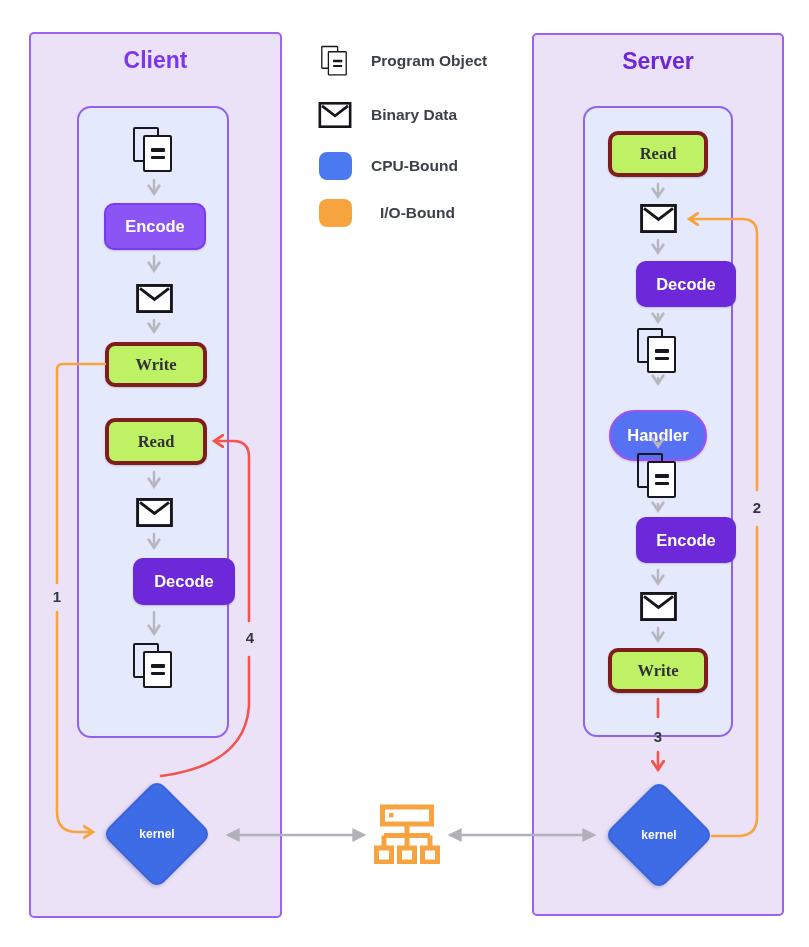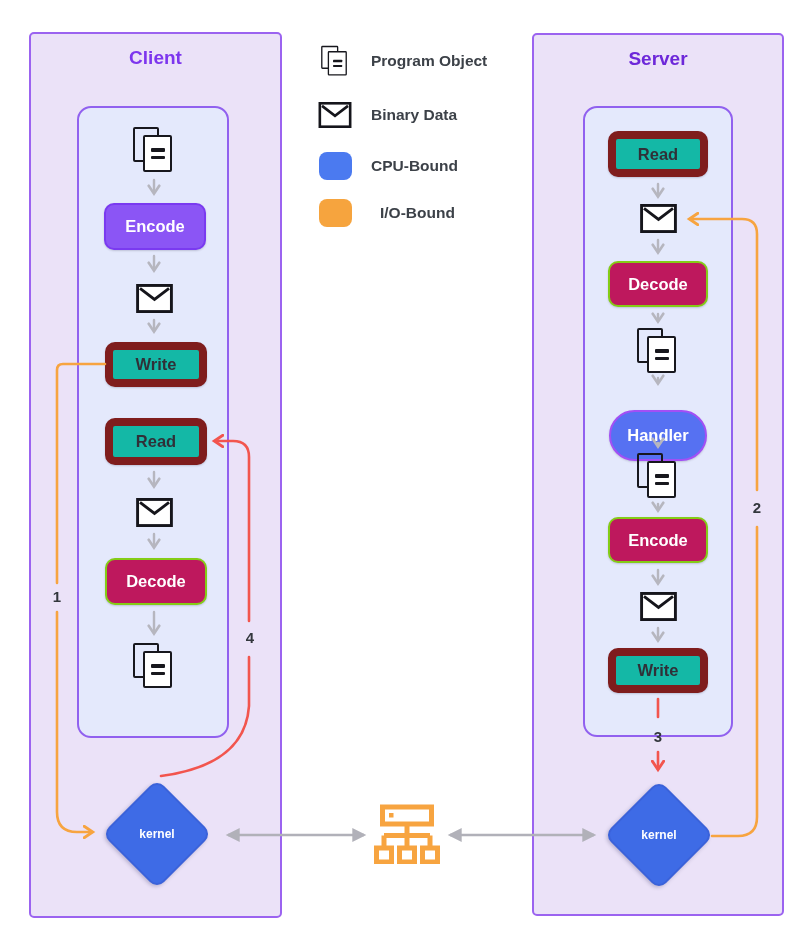--- a/index.html
+++ b/index.html
@@ -1,29 +1,29 @@
 <!DOCTYPE html>
 <html><head>
 <meta charset="utf-8">
 <style>
   html,body{margin:0;padding:0;background:#fff;}
   .stage{position:relative;width:809px;height:947px;background:#ffffff;overflow:hidden;
          font-family:"Liberation Sans",sans-serif;}
   
   .panel{position:absolute;background:#ebe2f8;border:2.5px solid #9b63f0;border-radius:5px;box-sizing:border-box;}
-  .panel-title{position:absolute;left:0;right:0;top:13px;text-align:center;font-size:19px;font-weight:700;}
+  .panel-title{position:absolute;left:0;right:0;top:13px;text-align:center;font-size:23px;font-weight:700;}
   .title-client{color:#7d36ee;}
   .title-server{color:#6d28d9;}
   .inner{position:absolute;background:#e4e9fc;border:2.5px solid #9161ef;border-radius:14px;box-sizing:border-box;}
   
   .btn{position:absolute;display:flex;align-items:center;justify-content:center;
        font-size:16.5px;font-weight:700;border-radius:10px;box-sizing:border-box;
        box-shadow:0 1px 2px rgba(40,40,70,.2);}
-  .btn-orange{background:#14b8a6;border:8px solid #7f1d1d;color:#303038;}
-  .btn-blue{background:#be185d;border:2px solid #84cc16;color:#fff;}
+  .btn-orange{background:#bef264;border:4px solid #7f1d1d;color:#303038;font-family:Liberation Serif, serif;}
+  .btn-blue{background:#6d28d9;border:2px solid #6d28d9;color:#fff;margin-left:28px;}
   .btn-purple{background:#8b55f5;border:2px solid #7a3af0;color:#fff;}
   .btn-handler{background:#5671f2;border:2.5px solid #a24ff5;color:#fff;border-radius:26px;}
   
   .pobj{position:absolute;width:42px;height:46px;}
   .pobj .back{position:absolute;left:0;top:0;width:26px;height:35px;border:2.5px solid #17171d;border-radius:2px;background:transparent;box-sizing:border-box;}
   .pobj .front{position:absolute;left:10px;top:8px;width:29px;height:37px;border:2.5px solid #17171d;border-radius:2px;background:#fff;box-sizing:border-box;
                display:flex;flex-direction:column;align-items:center;justify-content:center;gap:4px;}
   .pobj .front i{display:block;width:14px;height:3.2px;background:#17171d;border-radius:1px;}
   .pobj.rel{position:relative;transform:scale(.66);transform-origin:center;}
   

